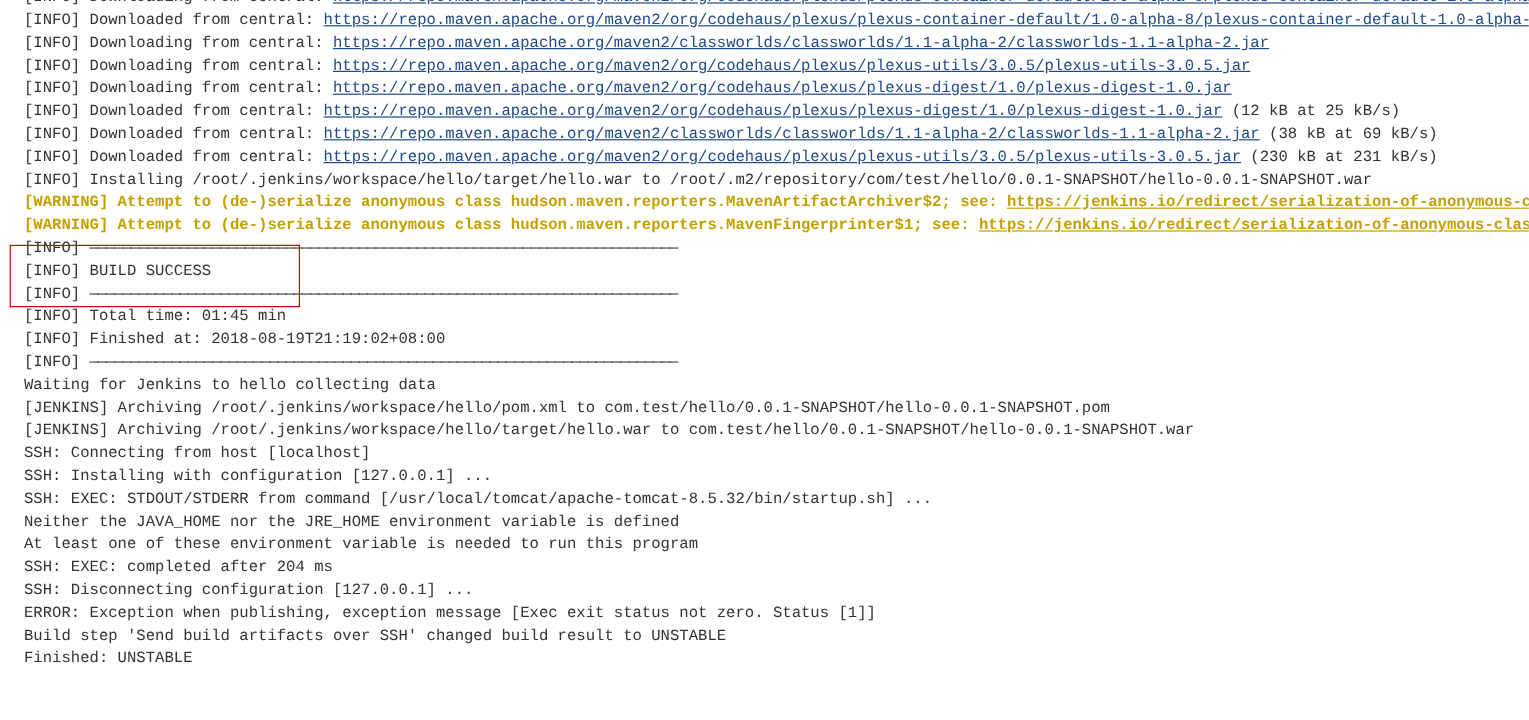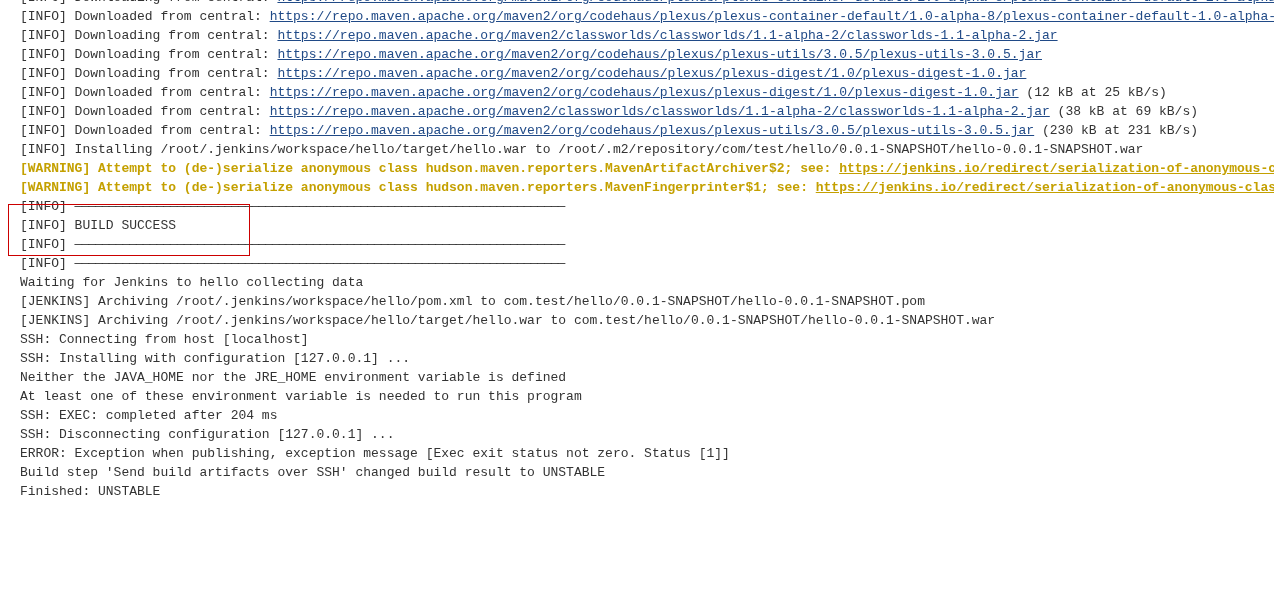--- a/index.html
+++ b/index.html
@@ -106,30 +106,33 @@
   <div class="line">
     <span>[INFO] </span><span class="dash">————————————————————————————————————————————————————————————————————————</span>
   </div>
 
   <div class="line">[INFO] BUILD SUCCESS</div>
 
   <div class="line">
     <span>[INFO] </span><span class="dash">————————————————————————————————————————————————————————————————————————</span>
   </div>
 
+  <div class="line">[INFO] Total time: 01:45 min</div>
+  <div class="line">[INFO] Finished at: 2018-08-19T21:19:02+08:00</div>
 
   <div class="line">
     <span>[INFO] </span><span class="dash">————————————————————————————————————————————————————————————————————————</span>
   </div>
 
   <div class="line">Waiting for Jenkins to hello collecting data</div>
   <div class="line">[JENKINS] Archiving /root/.jenkins/workspace/hello/pom.xml to com.test/hello/0.0.1-SNAPSHOT/hello-0.0.1-SNAPSHOT.pom</div>
   <div class="line">[JENKINS] Archiving /root/.jenkins/workspace/hello/target/hello.war to com.test/hello/0.0.1-SNAPSHOT/hello-0.0.1-SNAPSHOT.war</div>
   <div class="line">SSH: Connecting from host [localhost]</div>
   <div class="line">SSH: Installing with configuration [127.0.0.1] ...</div>
+  <div class="line">SSH: EXEC: STDOUT/STDERR from command [/usr/local/tomcat/apache-tomcat-8.5.32/bin/startup.sh] ...</div>
   <div class="line">Neither the JAVA_HOME nor the JRE_HOME environment variable is defined</div>
   <div class="line">At least one of these environment variable is needed to run this program</div>
   <div class="line">SSH: EXEC: completed after 204 ms</div>
   <div class="line">SSH: Disconnecting configuration [127.0.0.1] ...</div>
   <div class="line">ERROR: Exception when publishing, exception message [Exec exit status not zero. Status [1]]</div>
   <div class="line">Build step 'Send build artifacts over SSH' changed build result to UNSTABLE</div>
   <div class="line">Finished: UNSTABLE</div>
 
   <div class="highlight-box"></div>
   <div class="watermark">https://blog.csdn.net/lizy928</div>

